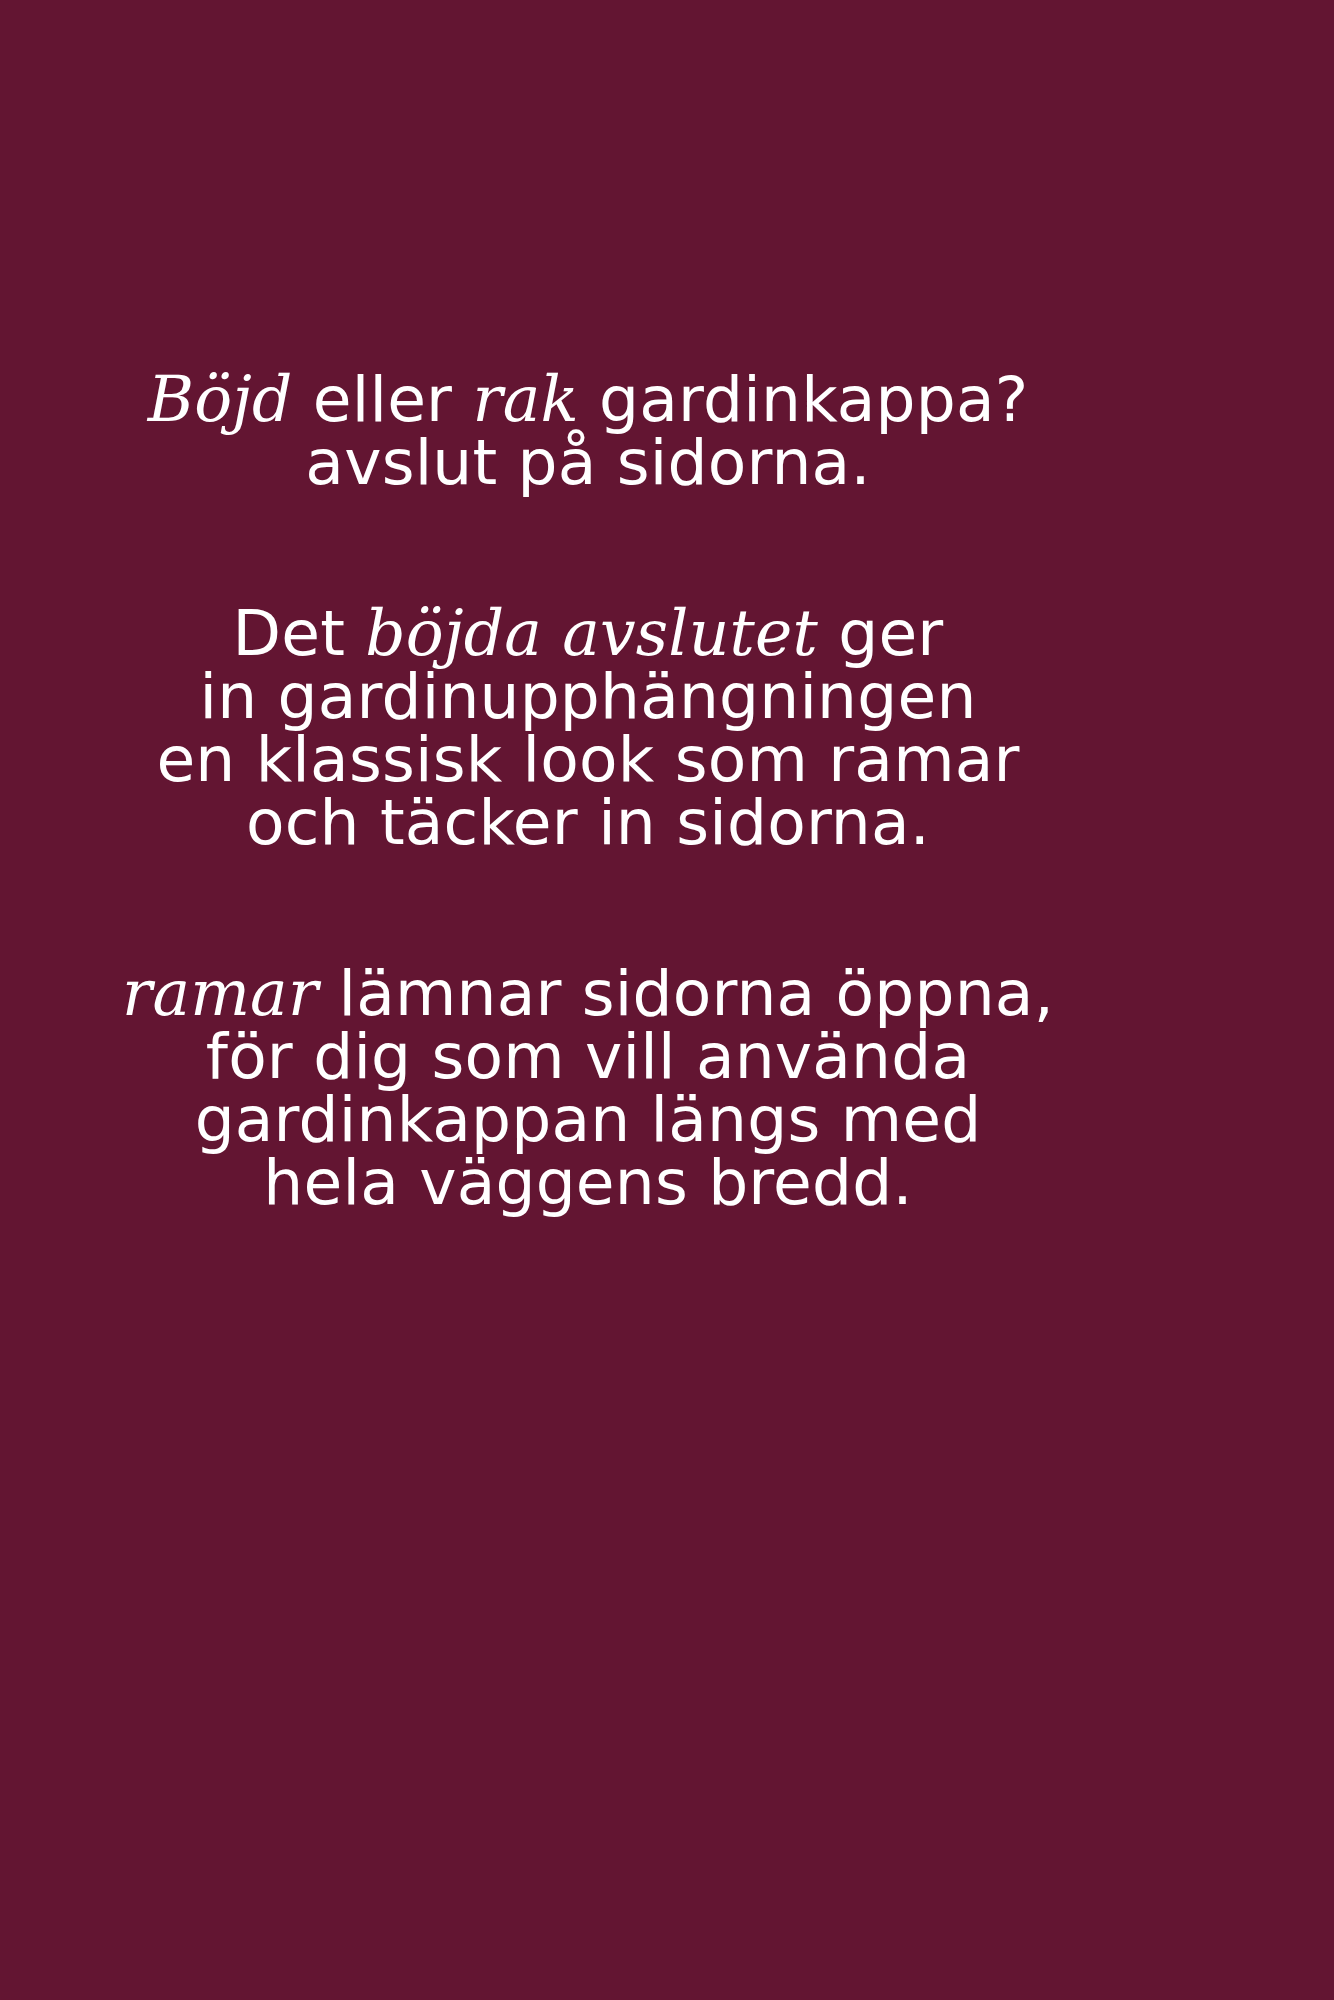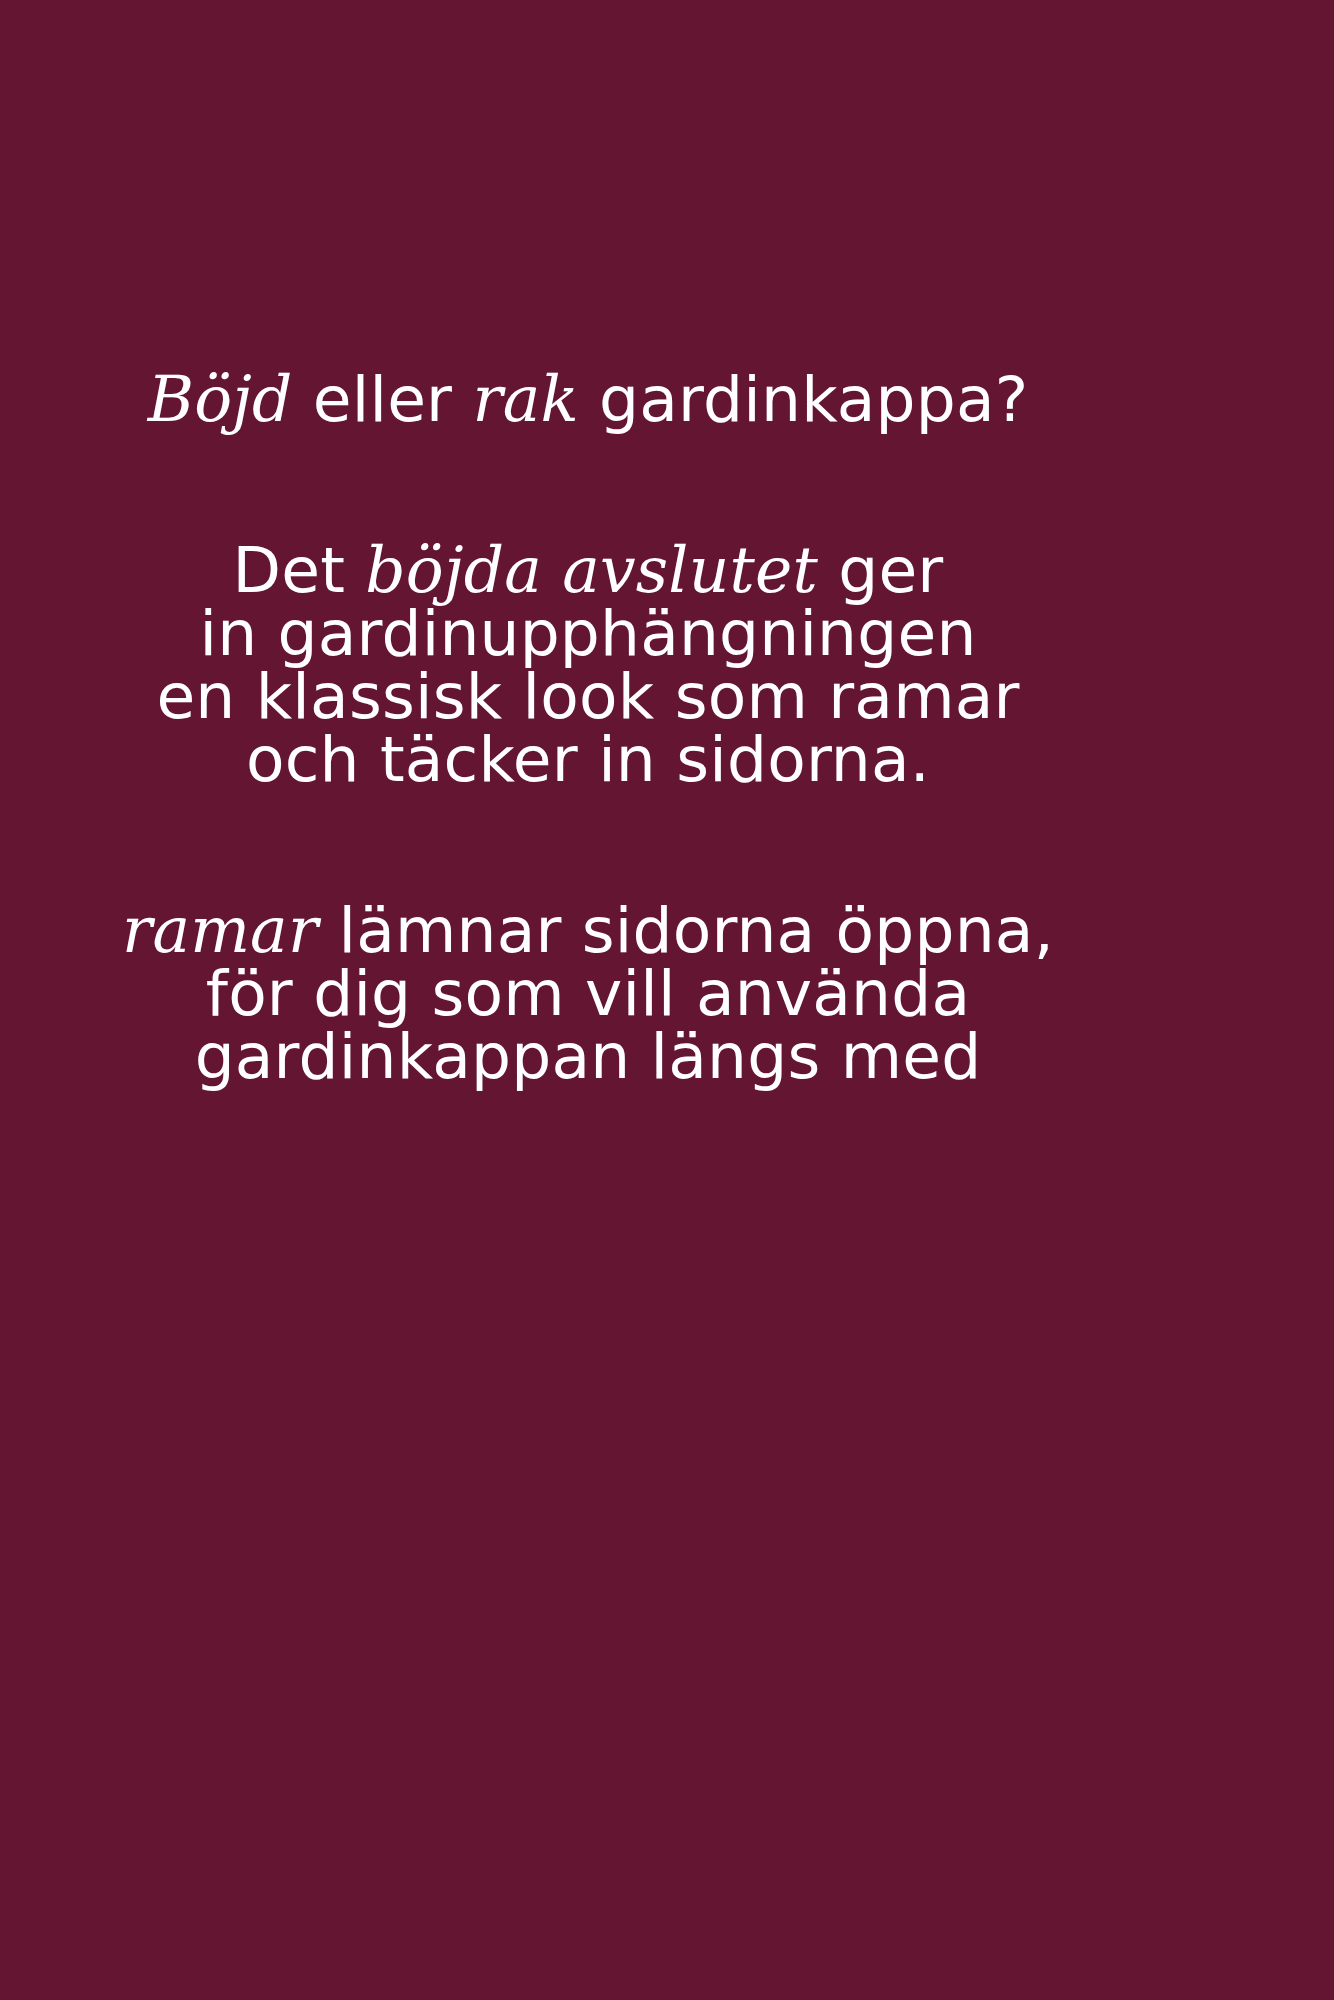--- a/index.html
+++ b/index.html
@@ -51,20 +51,23 @@
 </head>
 <body style="background: rgb(99, 21, 50);">
 
 <div class="poster">
   <div class="text-block" style="color: rgb(255, 255, 255);">
 
     <div class="para">
       <span class="line">
         <span class="em">Böjd</span><span> eller </span><span class="em">rak</span><span> gardinkappa?</span>
       </span>
+      <span class="line">
+        <span>avslut på sidorna.</span>
+      </span>
     </div>
 
     <div class="para">
       <span class="line">
         <span>Det </span><span class="em">böjda avslutet</span><span> ger</span>
       </span>
       <span class="line">
         <span>in gardinupphängningen</span>
       </span>
       <span class="line">
@@ -78,16 +81,19 @@
     <div class="para">
       <span class="line">
         <span class="em">ramar</span><span> lämnar sidorna öppna,</span>
       </span>
       <span class="line">
         <span>för dig som vill använda</span>
       </span>
       <span class="line">
         <span>gardinkappan längs med</span>
       </span>
+      <span class="line">
+        <span>hela väggens bredd.</span>
+      </span>
     </div>
 
   </div>
 </div>
 
 </body></html>

